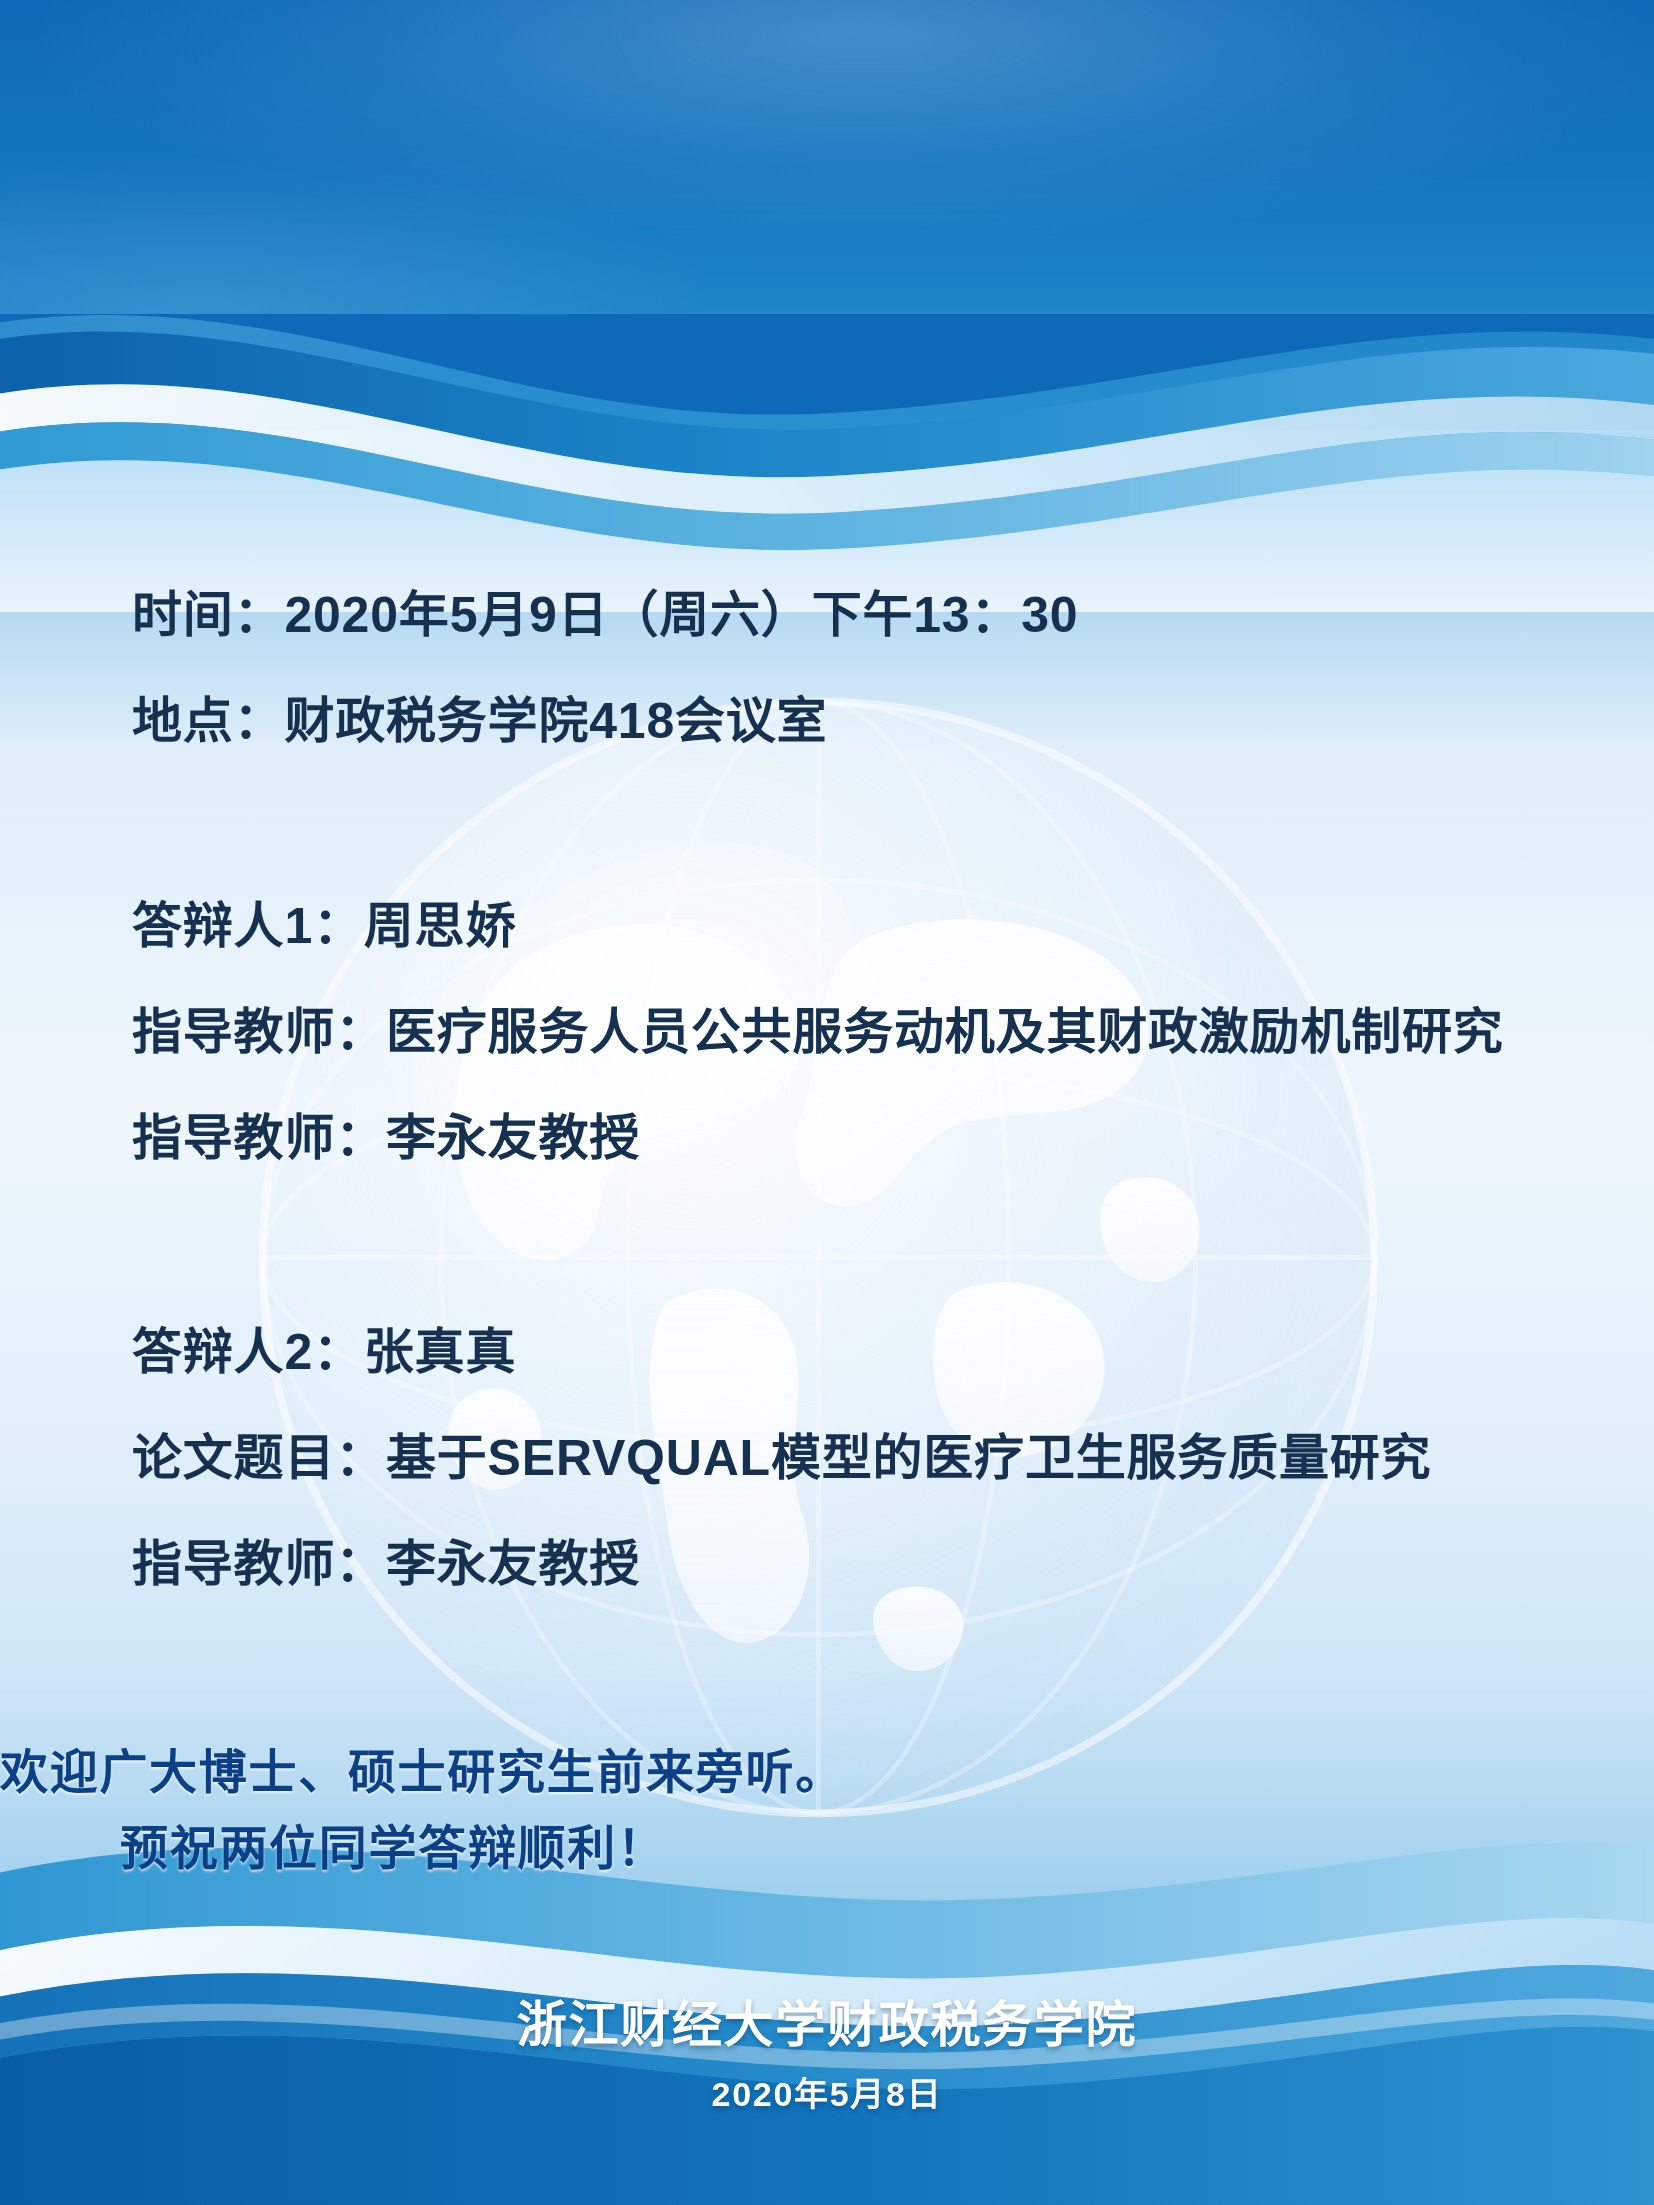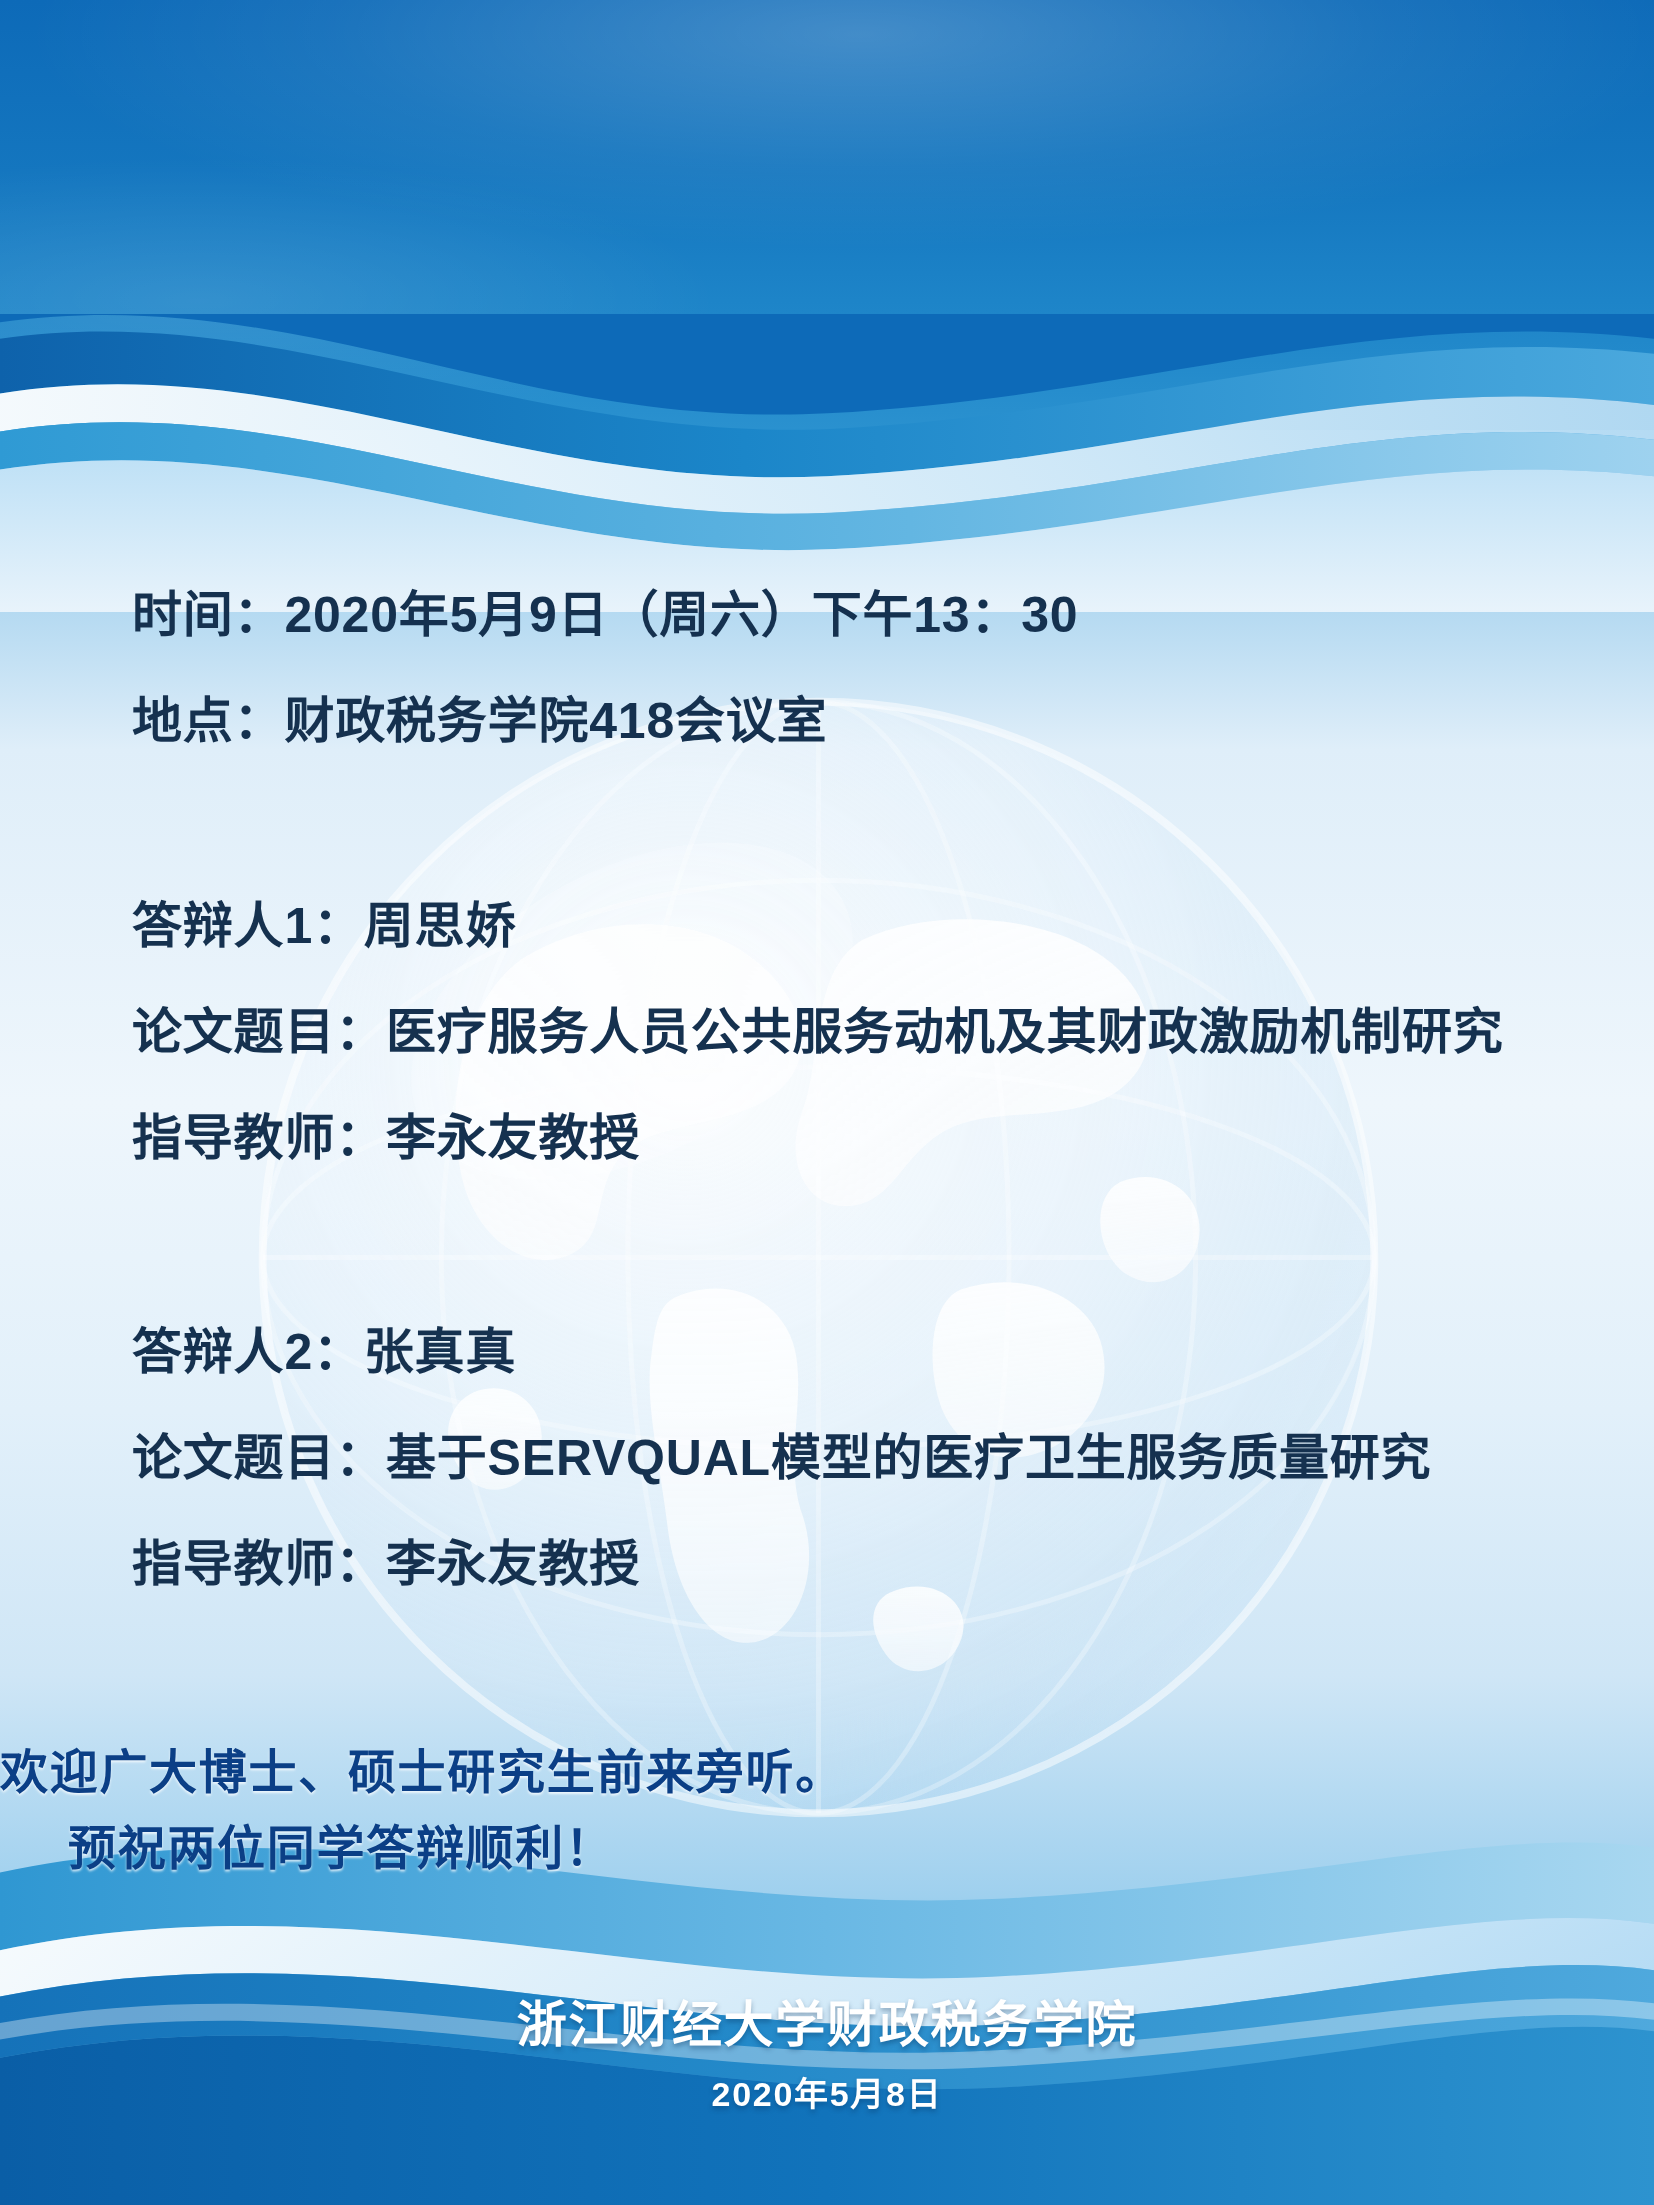--- a/index.html
+++ b/index.html
@@ -99,21 +99,21 @@
   }
   .welcome-line {
     color: #0b3f86;
     font-size: 48px;
     font-weight: bold;
     line-height: 76px;
     letter-spacing: 1.7px;
     text-shadow: 0 1.7px 2.5px rgba(255,255,255,0.75);
   }
   .welcome-line.second {
-    padding-left: 68px;
+    padding-left: 120px;
   }
 
   
   .wave-bottom {
     position: absolute;
     left: 0; bottom: 0;
     width: 1654px; height: 430px;
     z-index: 4;
   }
 
@@ -211,21 +211,21 @@
     <ellipse cx="206" cy="176" rx="120" ry="72" fill="#ffffff" opacity="0.22" transform="rotate(-28 206 176)"></ellipse>
   </svg>
 
   <div class="content">
     <div class="line">时间：2020年5月9日（周六）下午13：30</div>
     <div class="line">地点：财政税务学院418会议室</div>
 
     <div class="gap-md"></div>
 
     <div class="line">答辩人1：周思娇</div>
-    <div class="line">论文题目：医疗服务人员公共服务动机及其财政激励机制研究</div>
+    <div class="line">指导教师：医疗服务人员公共服务动机及其财政激励机制研究</div>
     <div class="line">指导教师：李永友教授</div>
 
     <div class="gap-lg"></div>
 
     <div class="line">答辩人2：张真真</div>
     <div class="line">论文题目：基于SERVQUAL模型的医疗卫生服务质量研究</div>
     <div class="line">指导教师：李永友教授</div>
   </div>
 
   <div class="welcome">

